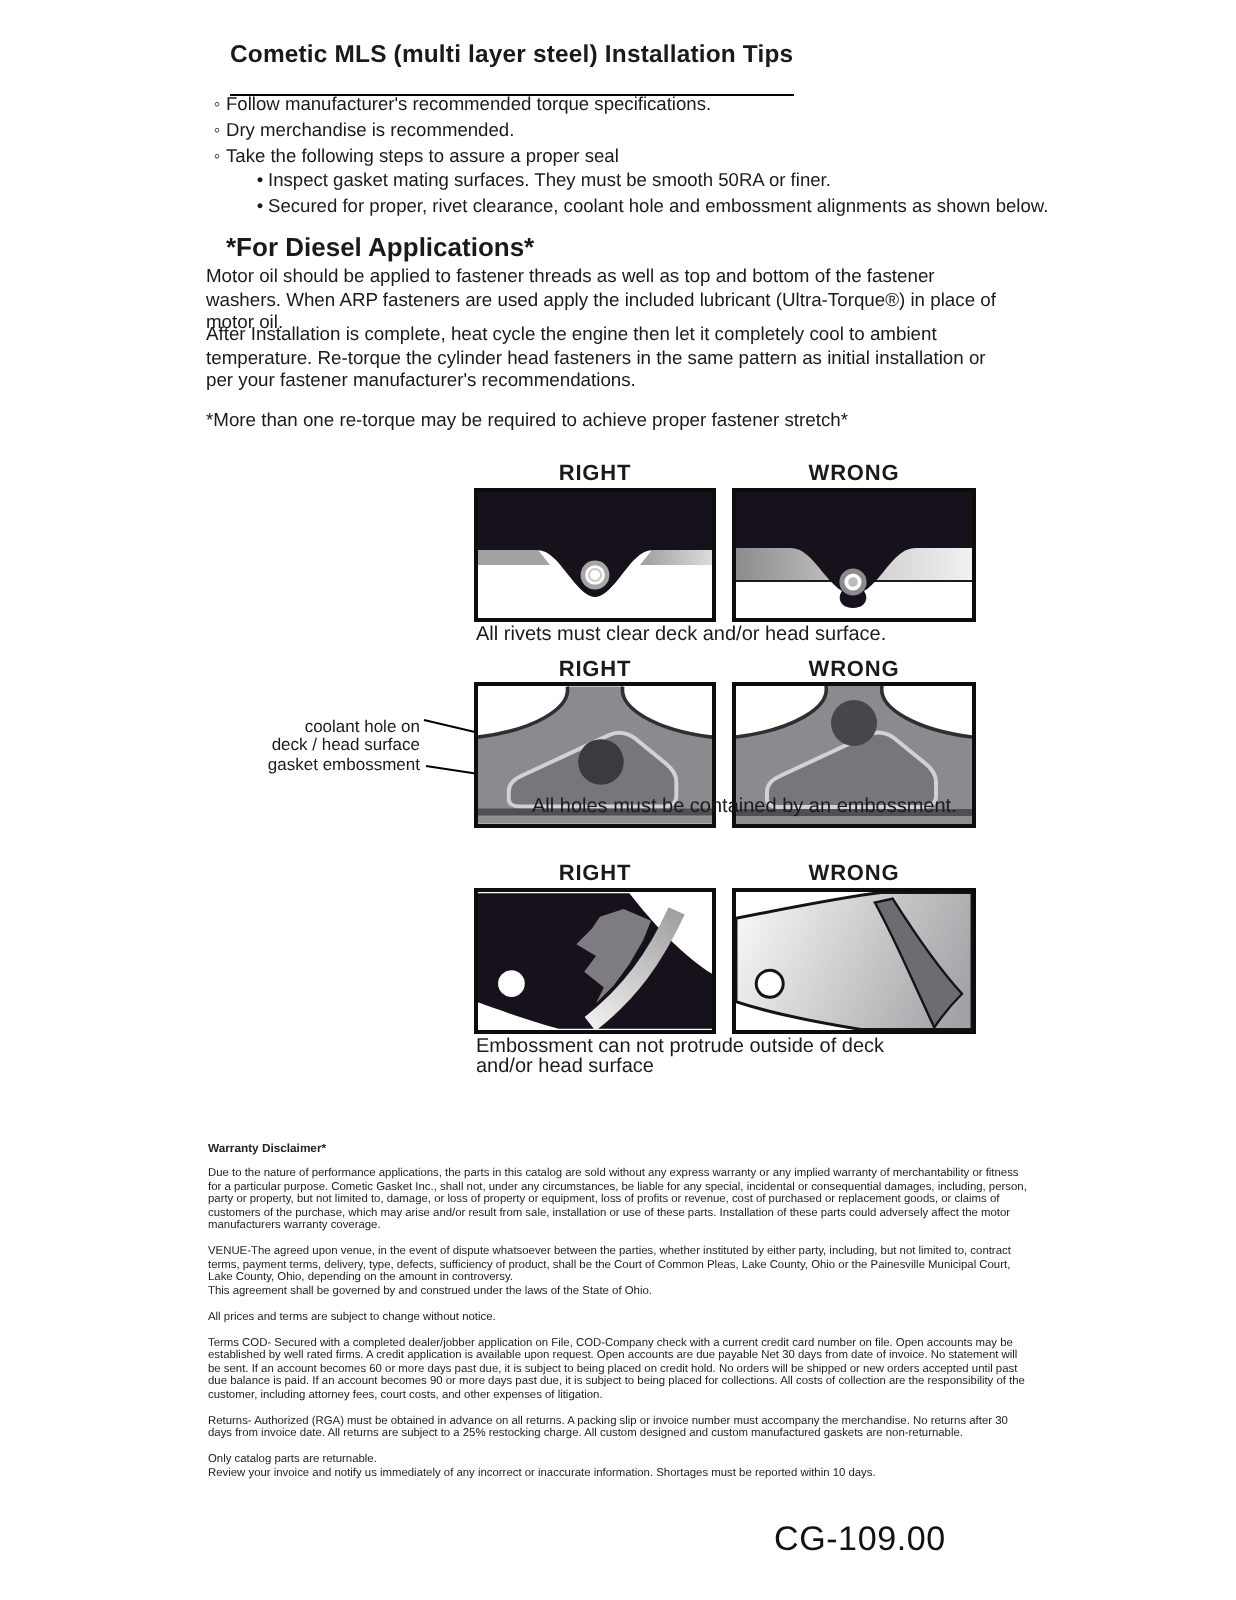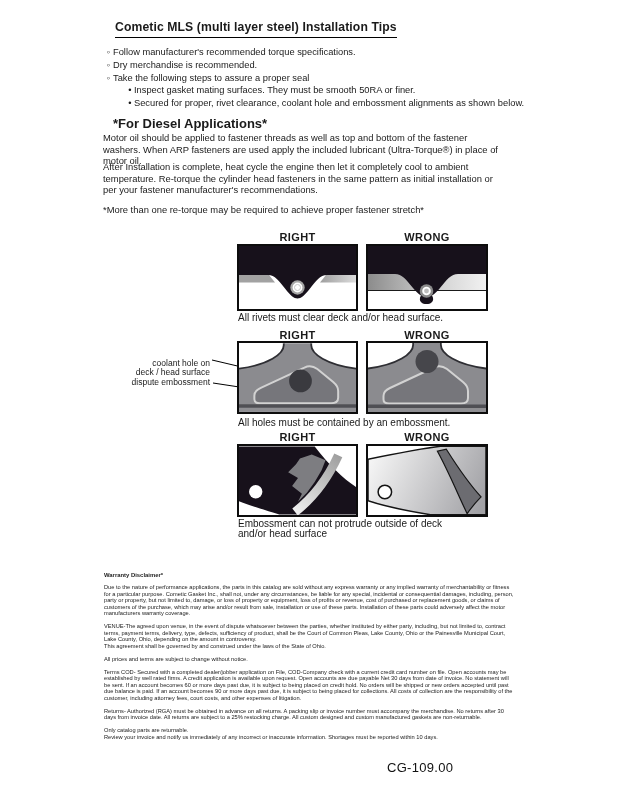--- a/index.html
+++ b/index.html
@@ -1,20 +1,20 @@
 <!DOCTYPE html>
 <html><head>
 <meta charset="utf-8">
 <style>
   html,body{margin:0;padding:0;background:#ffffff;}
   .page{position:relative;width:618px;height:800px;background:#ffffff;overflow:hidden;
         font-family:"Liberation Sans", sans-serif;color:#1a1a1a;}
 
   .title{position:absolute;left:115px;top:20px;margin:0;font-size:12.2px;font-weight:bold;
-         letter-spacing:.1px;border-bottom:1.6px solid #000;padding-bottom:3px;display:inline-block;}
+         letter-spacing:.1px;border-bottom:1.6px solid #000;padding-bottom:13px;display:inline-block;}
 
   .tips{position:absolute;left:104px;top:46px;font-size:9.3px;line-height:12.8px;}
   .tiprow{display:flex;}
   .tiprow .marker{width:9px;text-align:center;flex:0 0 9px;}
   .tiprow.sub{margin-left:22px;}
   .tiprow.sub .marker{width:8px;flex-basis:8px;}
 
   .diesel-heading{position:absolute;left:113px;top:116px;font-weight:bold;font-size:13px;}
   .body{position:absolute;left:103px;width:398px;margin:0;font-size:9.4px;line-height:11.7px;}
   .p1{top:132px;} .p2{top:161px;} .p3{top:204px;}
@@ -25,31 +25,31 @@
 
   .dbox{position:absolute;border:2px solid #0d0d0d;background:#fff;line-height:0;}
   .d1l{left:237px;top:244px;width:117px;height:63px;}
   .d1r{left:366px;top:244px;width:118px;height:63px;}
   .d2l{left:237px;top:341px;width:117px;height:69px;}
   .d2r{left:366px;top:341px;width:118px;height:69px;}
   .d3l{left:237px;top:444px;width:117px;height:69px;}
   .d3r{left:366px;top:444px;width:118px;height:69px;}
 
   .cap{position:absolute;left:238px;font-size:10px;line-height:9.9px;white-space:pre-line;}
-  .c1{top:313px;} .c2{top:418px;} .c3{top:519px;}
+  .c1{top:313px;} .c2{top:399px;margin-left:28px;} .c3{top:519px;}
 
   .ann{position:absolute;left:111px;width:99px;text-align:right;font-size:8.5px;line-height:9.4px;white-space:pre-line;}
   .ann1{top:359px;} .ann2{top:378px;}
   .ptr{position:absolute;left:211px;top:352px;width:96px;height:42px;}
 
   .warranty{position:absolute;left:104px;top:572px;width:410px;font-size:5.7px;line-height:6.6px;color:#222;}
   .whead{font-weight:bold;font-size:5.9px;margin:0 0 5.5px 0;}
   .wp{margin:0 0 6.2px 0;white-space:pre-line;}
 
-  .footer-code{position:absolute;left:387px;top:760px;font-size:13px;letter-spacing:.3px;color:#111;}
+  .footer-code{position:absolute;left:387px;top:760px;font-size:17px;letter-spacing:.3px;color:#111;}
 </style>
 </head>
 <body>
 
 <div class="page">
 
   <h1 class="title">Cometic MLS (multi layer steel) Installation Tips</h1>
 
   <div class="tips">
     <div class="tiprow">
@@ -118,21 +118,21 @@
       <circle cx="58.5" cy="45" r="2.4" fill="#bdbdbd"></circle>
     </svg>
   </div>
   <div class="cap c1">All rivets must clear deck and/or head surface.</div>
 
   <div class="pair-label rl pl2">RIGHT</div>
   <div class="pair-label wl pl2">WRONG</div>
 
   <div class="ann ann1">coolant hole on
 deck / head surface</div>
-  <div class="ann ann2">dispute embossment</div>
+  <div class="ann ann2">gasket embossment</div>
   <svg class="ptr" viewBox="0 0 96 42">
     <line x1="1" y1="8" x2="90" y2="29" stroke="#000" stroke-width="1"></line>
     <line x1="2" y1="31" x2="48" y2="38" stroke="#000" stroke-width="1"></line>
   </svg>
 
   <div class="dbox d2l">
     <svg width="117" height="69" viewBox="0 0 118 69">
       <rect width="118" height="69" fill="#ffffff"></rect>
       <path d="M45,0 C47,11 28,22 0,25.5 V69 H118 V25.5 C90,22 71,11 73,0 Z" fill="#8b8b8f"></path>
       <path d="M45,0 C47,11 28,22 0,25.5" fill="none" stroke="#2e2e33" stroke-width="1.8"></path>

